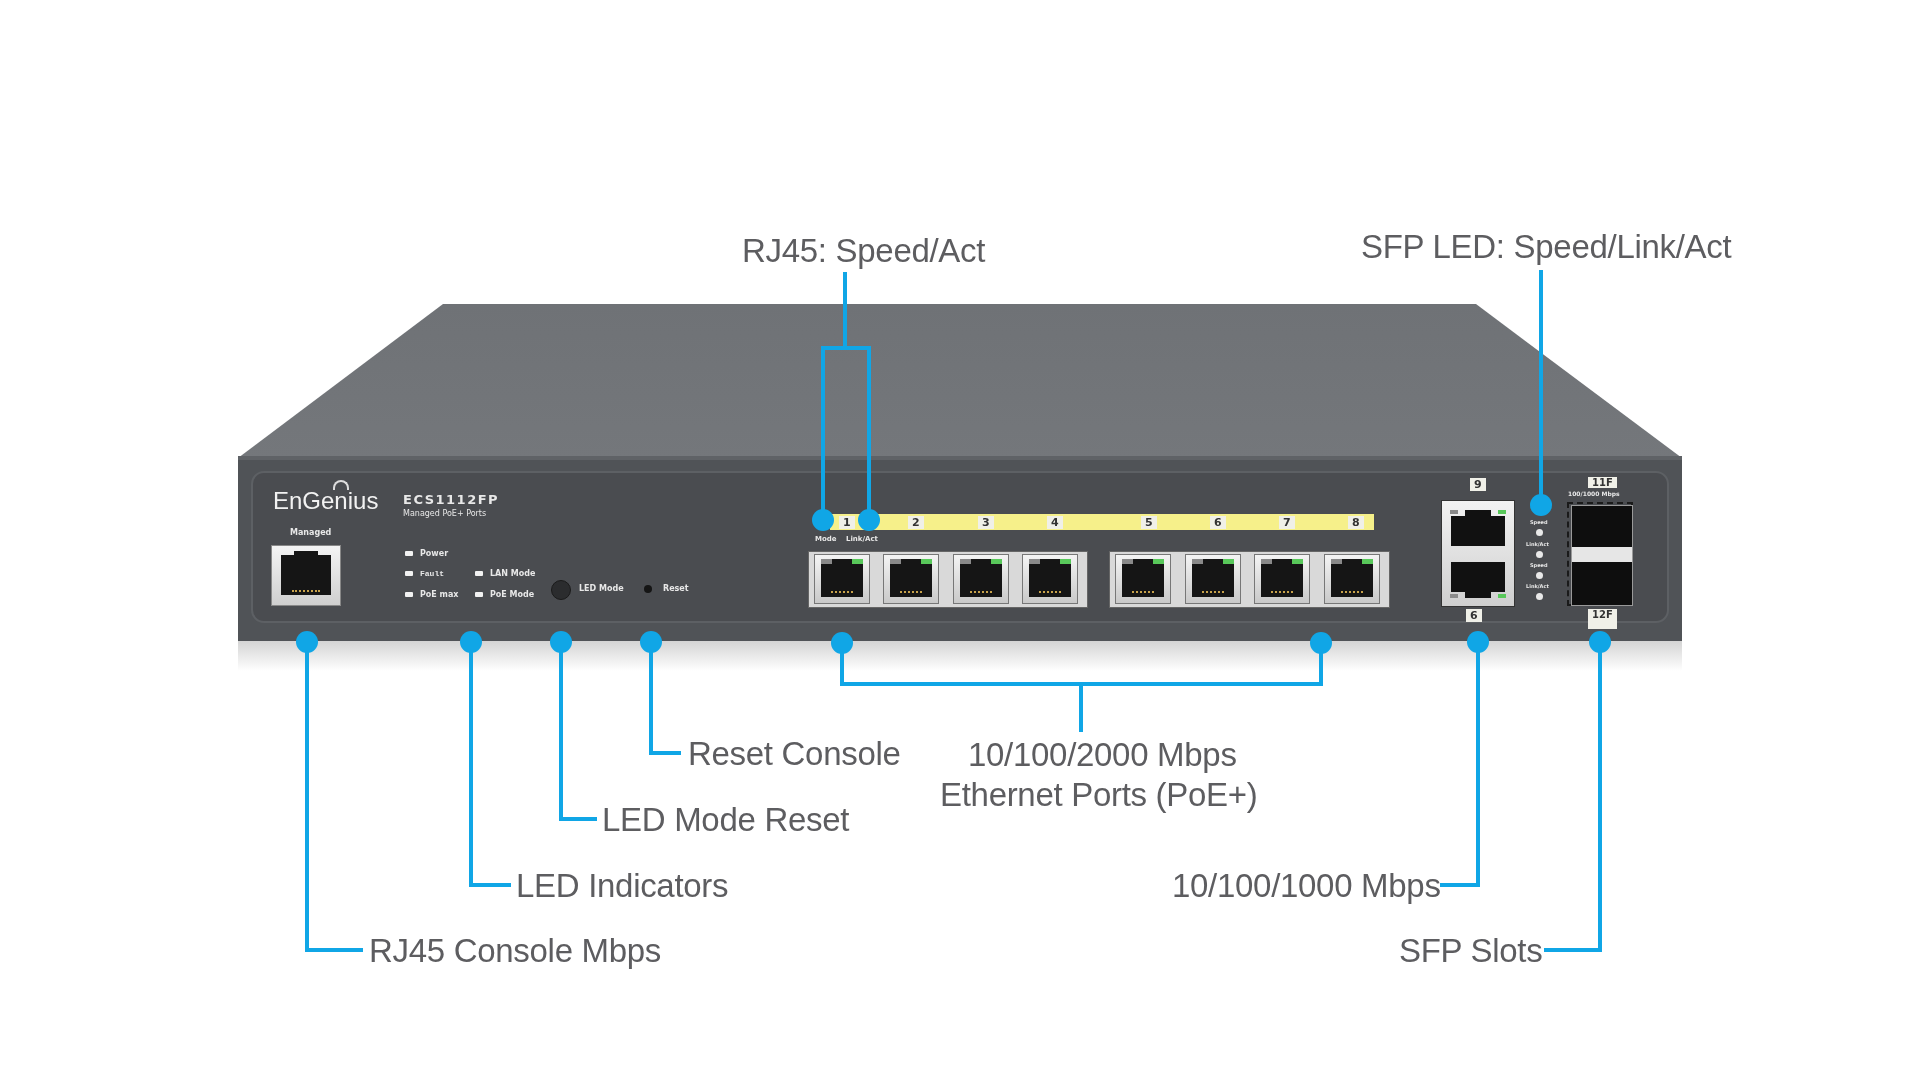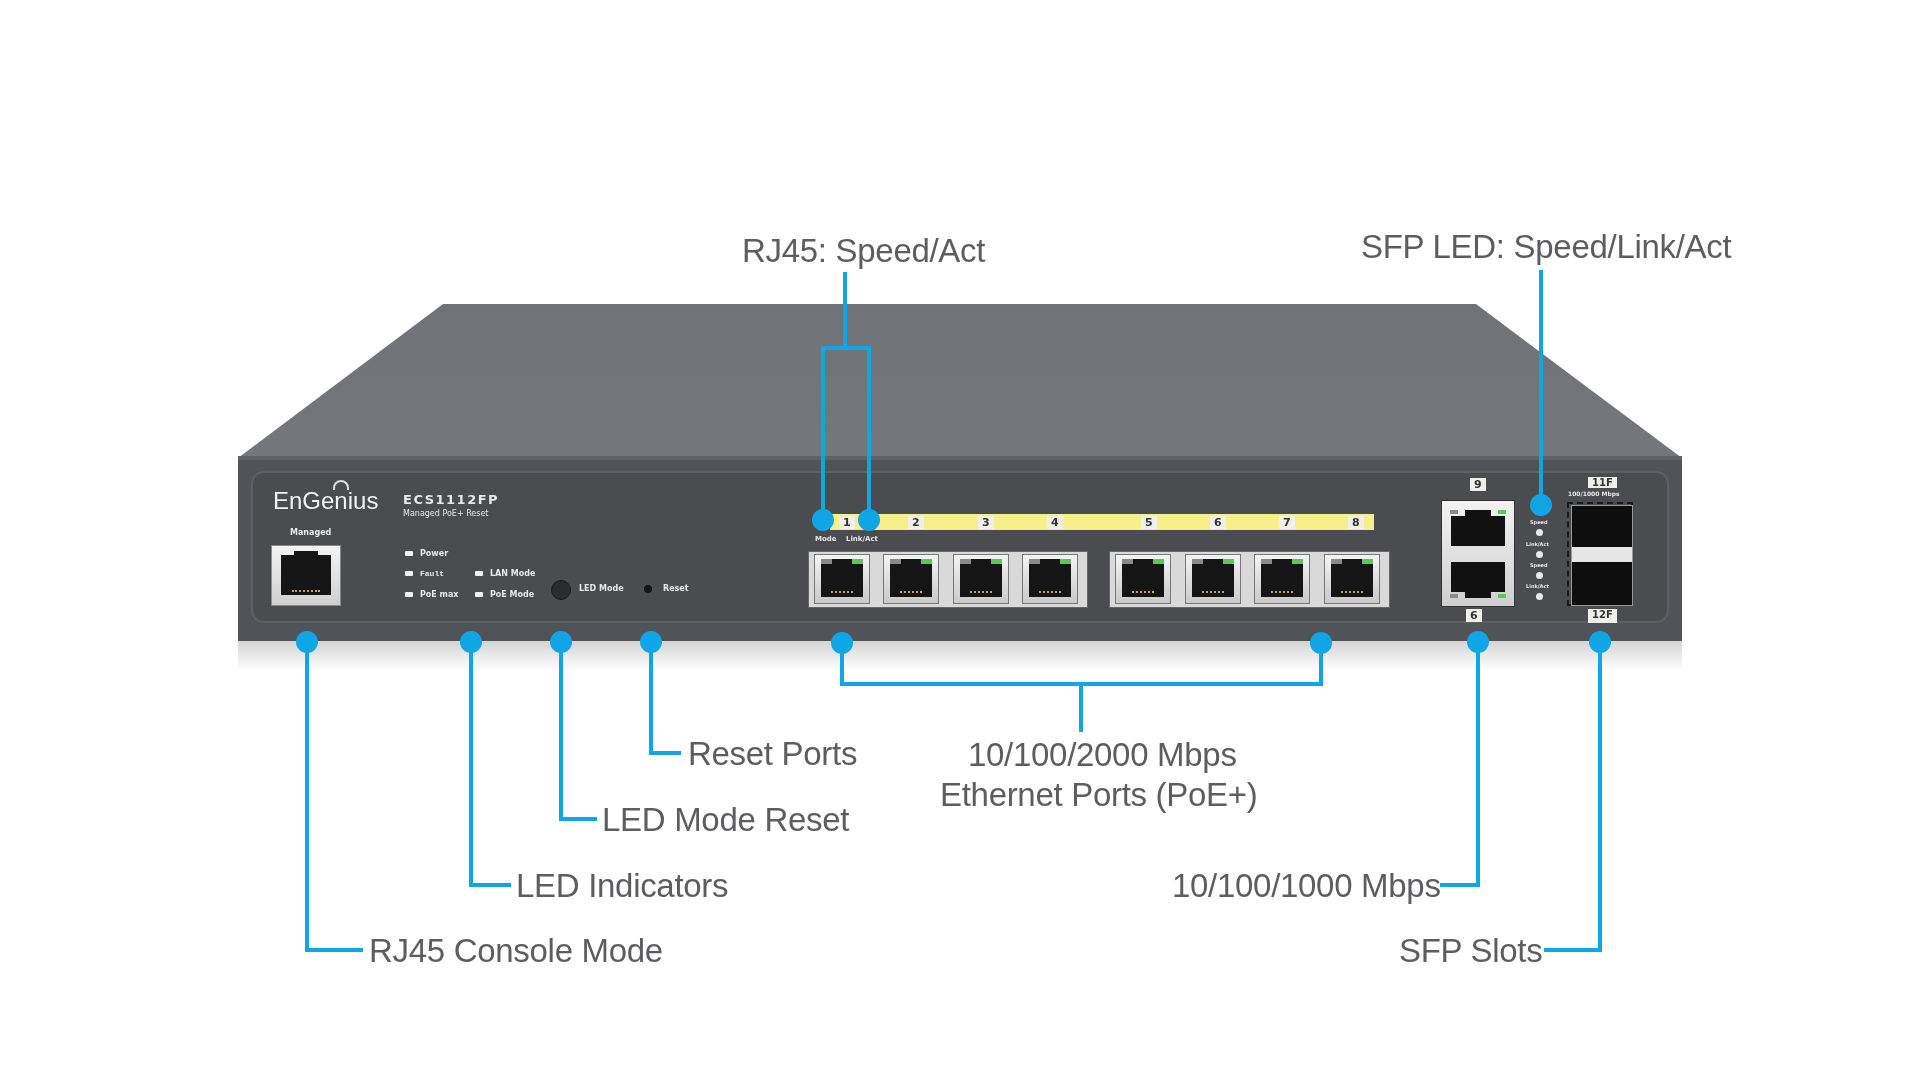--- a/index.html
+++ b/index.html
@@ -36,21 +36,21 @@
   <polygon points="443,304 1476,304 1682,458 238,458" fill="url(#topGrad)"></polygon>
   <rect x="238" y="641" width="1444" height="30" fill="url(#shadowGrad)"></rect>
   <rect x="238" y="456" width="1444" height="185" fill="#505357"></rect>
   <rect x="238" y="456" width="1444" height="4" fill="#5f6266"></rect>
   <rect x="252" y="472" width="1416" height="150" rx="12" ry="12" fill="#4a4c50" stroke="#5d6064" stroke-width="2"></rect>
 </svg>
 
 <div class="panel-text" style="left:273px;top:489px;font-size:24px;font-weight:normal;font-family:'Liberation Sans',sans-serif;color:#f2f2f2;">EnGenius</div>
 <div class="abs" style="left:333px;top:480px;width:12px;height:8px;border:2px solid #ddd;border-bottom:none;border-radius:10px 10px 0 0;"></div>
 <div class="panel-text" style="left:403px;top:493px;font-size:13px;letter-spacing:1.5px;">ECS1112FP</div>
-<div class="panel-text" style="left:403px;top:510px;font-size:8px;font-weight:normal;">Managed PoE+ Reset</div>
+<div class="panel-text" style="left:403px;top:510px;font-size:8px;font-weight:normal;">Managed PoE+ Ports</div>
 
 <div class="panel-text" style="left:290px;top:529px;font-size:8px;">Managed</div>
 <div class="abs" style="left:271px;top:545px;width:70px;height:61px;background:linear-gradient(#f4f4f4,#cfcfcf);border:1px solid #888;box-sizing:border-box;">
   <div class="abs" style="left:9px;top:9px;width:50px;height:40px;background:#151515;"></div>
   <div class="abs" style="left:22px;top:5px;width:24px;height:6px;background:#151515;"></div>
   <div class="abs" style="left:20px;top:42px;width:28px;height:2px;border-bottom:2px dotted #c8a24a;"></div>
 </div>
 
 <div class="led-rect" style="left:405px;top:551px;"></div>
 <div class="panel-text" style="left:420px;top:550px;font-size:8px;">Power</div>
@@ -165,53 +165,53 @@
 <div class="abs" style="left:1536px;top:572px;width:7px;height:7px;border-radius:50%;background:#e9e9e9;"></div>
 <div class="panel-text" style="left:1526px;top:584px;font-size:5px;">Link/Act</div>
 <div class="abs" style="left:1536px;top:593px;width:7px;height:7px;border-radius:50%;background:#e9e9e9;"></div>
 
 <div class="num-tag" style="left:1588px;top:477px;font-size:10px;height:11px;line-height:11px;">11F</div>
 <div class="panel-text" style="left:1568px;top:491px;font-size:6px;">100/1000 Mbps</div>
 <div class="abs" style="left:1567px;top:502px;width:66px;height:104px;border:2px dashed #1a1a1a;box-sizing:border-box;"></div>
 <div class="abs" style="left:1571px;top:505px;width:62px;height:42px;background:#0e0e0e;border:1px solid #999;border-bottom:none;box-sizing:border-box;"></div>
 <div class="abs" style="left:1571px;top:547px;width:62px;height:15px;background:#e6e6e6;border-left:1px solid #999;border-right:1px solid #999;box-sizing:border-box;"></div>
 <div class="abs" style="left:1571px;top:562px;width:62px;height:44px;background:#0e0e0e;border:1px solid #999;border-top:none;box-sizing:border-box;"></div>
-<div class="num-tag" style="left:1588px;top:609px;font-size:10px;height:14px;line-height:11px;">12F</div>
+<div class="num-tag" style="left:1588px;top:609px;font-size:10px;height:20px;line-height:11px;">12F</div>
 
 <div class="callout-text" style="left:742px;top:234px;">RJ45: Speed/Act</div>
 <div class="line" style="left:843px;top:272px;width:4px;height:77px;"></div>
 <div class="line" style="left:821px;top:346px;width:50px;height:4px;"></div>
 <div class="line" style="left:821px;top:346px;width:4px;height:174px;"></div>
 <div class="line" style="left:867px;top:346px;width:4px;height:174px;"></div>
 <div class="dot" style="left:823px;top:520px;"></div>
 <div class="dot" style="left:869px;top:520px;"></div>
 
 <div class="callout-text" style="left:1361px;top:230px;">SFP LED: Speed/Link/Act</div>
 <div class="line" style="left:1539px;top:270px;width:4px;height:235px;"></div>
 <div class="dot" style="left:1541px;top:505px;"></div>
 
 <div class="dot" style="left:307px;top:642px;"></div>
 <div class="line" style="left:305px;top:642px;width:4px;height:310px;"></div>
 <div class="line" style="left:305px;top:948px;width:58px;height:4px;"></div>
-<div class="callout-text" style="left:369px;top:934px;">RJ45 Console Mode</div>
+<div class="callout-text" style="left:369px;top:934px;">RJ45 Console Mbps</div>
 
 <div class="dot" style="left:471px;top:642px;"></div>
 <div class="line" style="left:469px;top:642px;width:4px;height:245px;"></div>
 <div class="line" style="left:469px;top:883px;width:42px;height:4px;"></div>
 <div class="callout-text" style="left:516px;top:869px;">LED Indicators</div>
 
 <div class="dot" style="left:561px;top:642px;"></div>
 <div class="line" style="left:559px;top:642px;width:4px;height:179px;"></div>
 <div class="line" style="left:559px;top:817px;width:38px;height:4px;"></div>
 <div class="callout-text" style="left:602px;top:803px;">LED Mode Reset</div>
 
 <div class="dot" style="left:651px;top:642px;"></div>
 <div class="line" style="left:649px;top:642px;width:4px;height:113px;"></div>
 <div class="line" style="left:649px;top:751px;width:32px;height:4px;"></div>
-<div class="callout-text" style="left:688px;top:737px;">Reset Ports</div>
+<div class="callout-text" style="left:688px;top:737px;">Reset Console</div>
 
 <div class="dot" style="left:842px;top:643px;"></div>
 <div class="dot" style="left:1321px;top:643px;"></div>
 <div class="line" style="left:840px;top:643px;width:4px;height:43px;"></div>
 <div class="line" style="left:1319px;top:643px;width:4px;height:43px;"></div>
 <div class="line" style="left:840px;top:682px;width:483px;height:4px;"></div>
 <div class="line" style="left:1079px;top:682px;width:4px;height:50px;"></div>
 <div class="callout-text" style="left:968px;top:738px;">10/100/2000 Mbps</div>
 <div class="callout-text" style="left:940px;top:778px;text-align:right;">Ethernet Ports (PoE+)</div>
 

